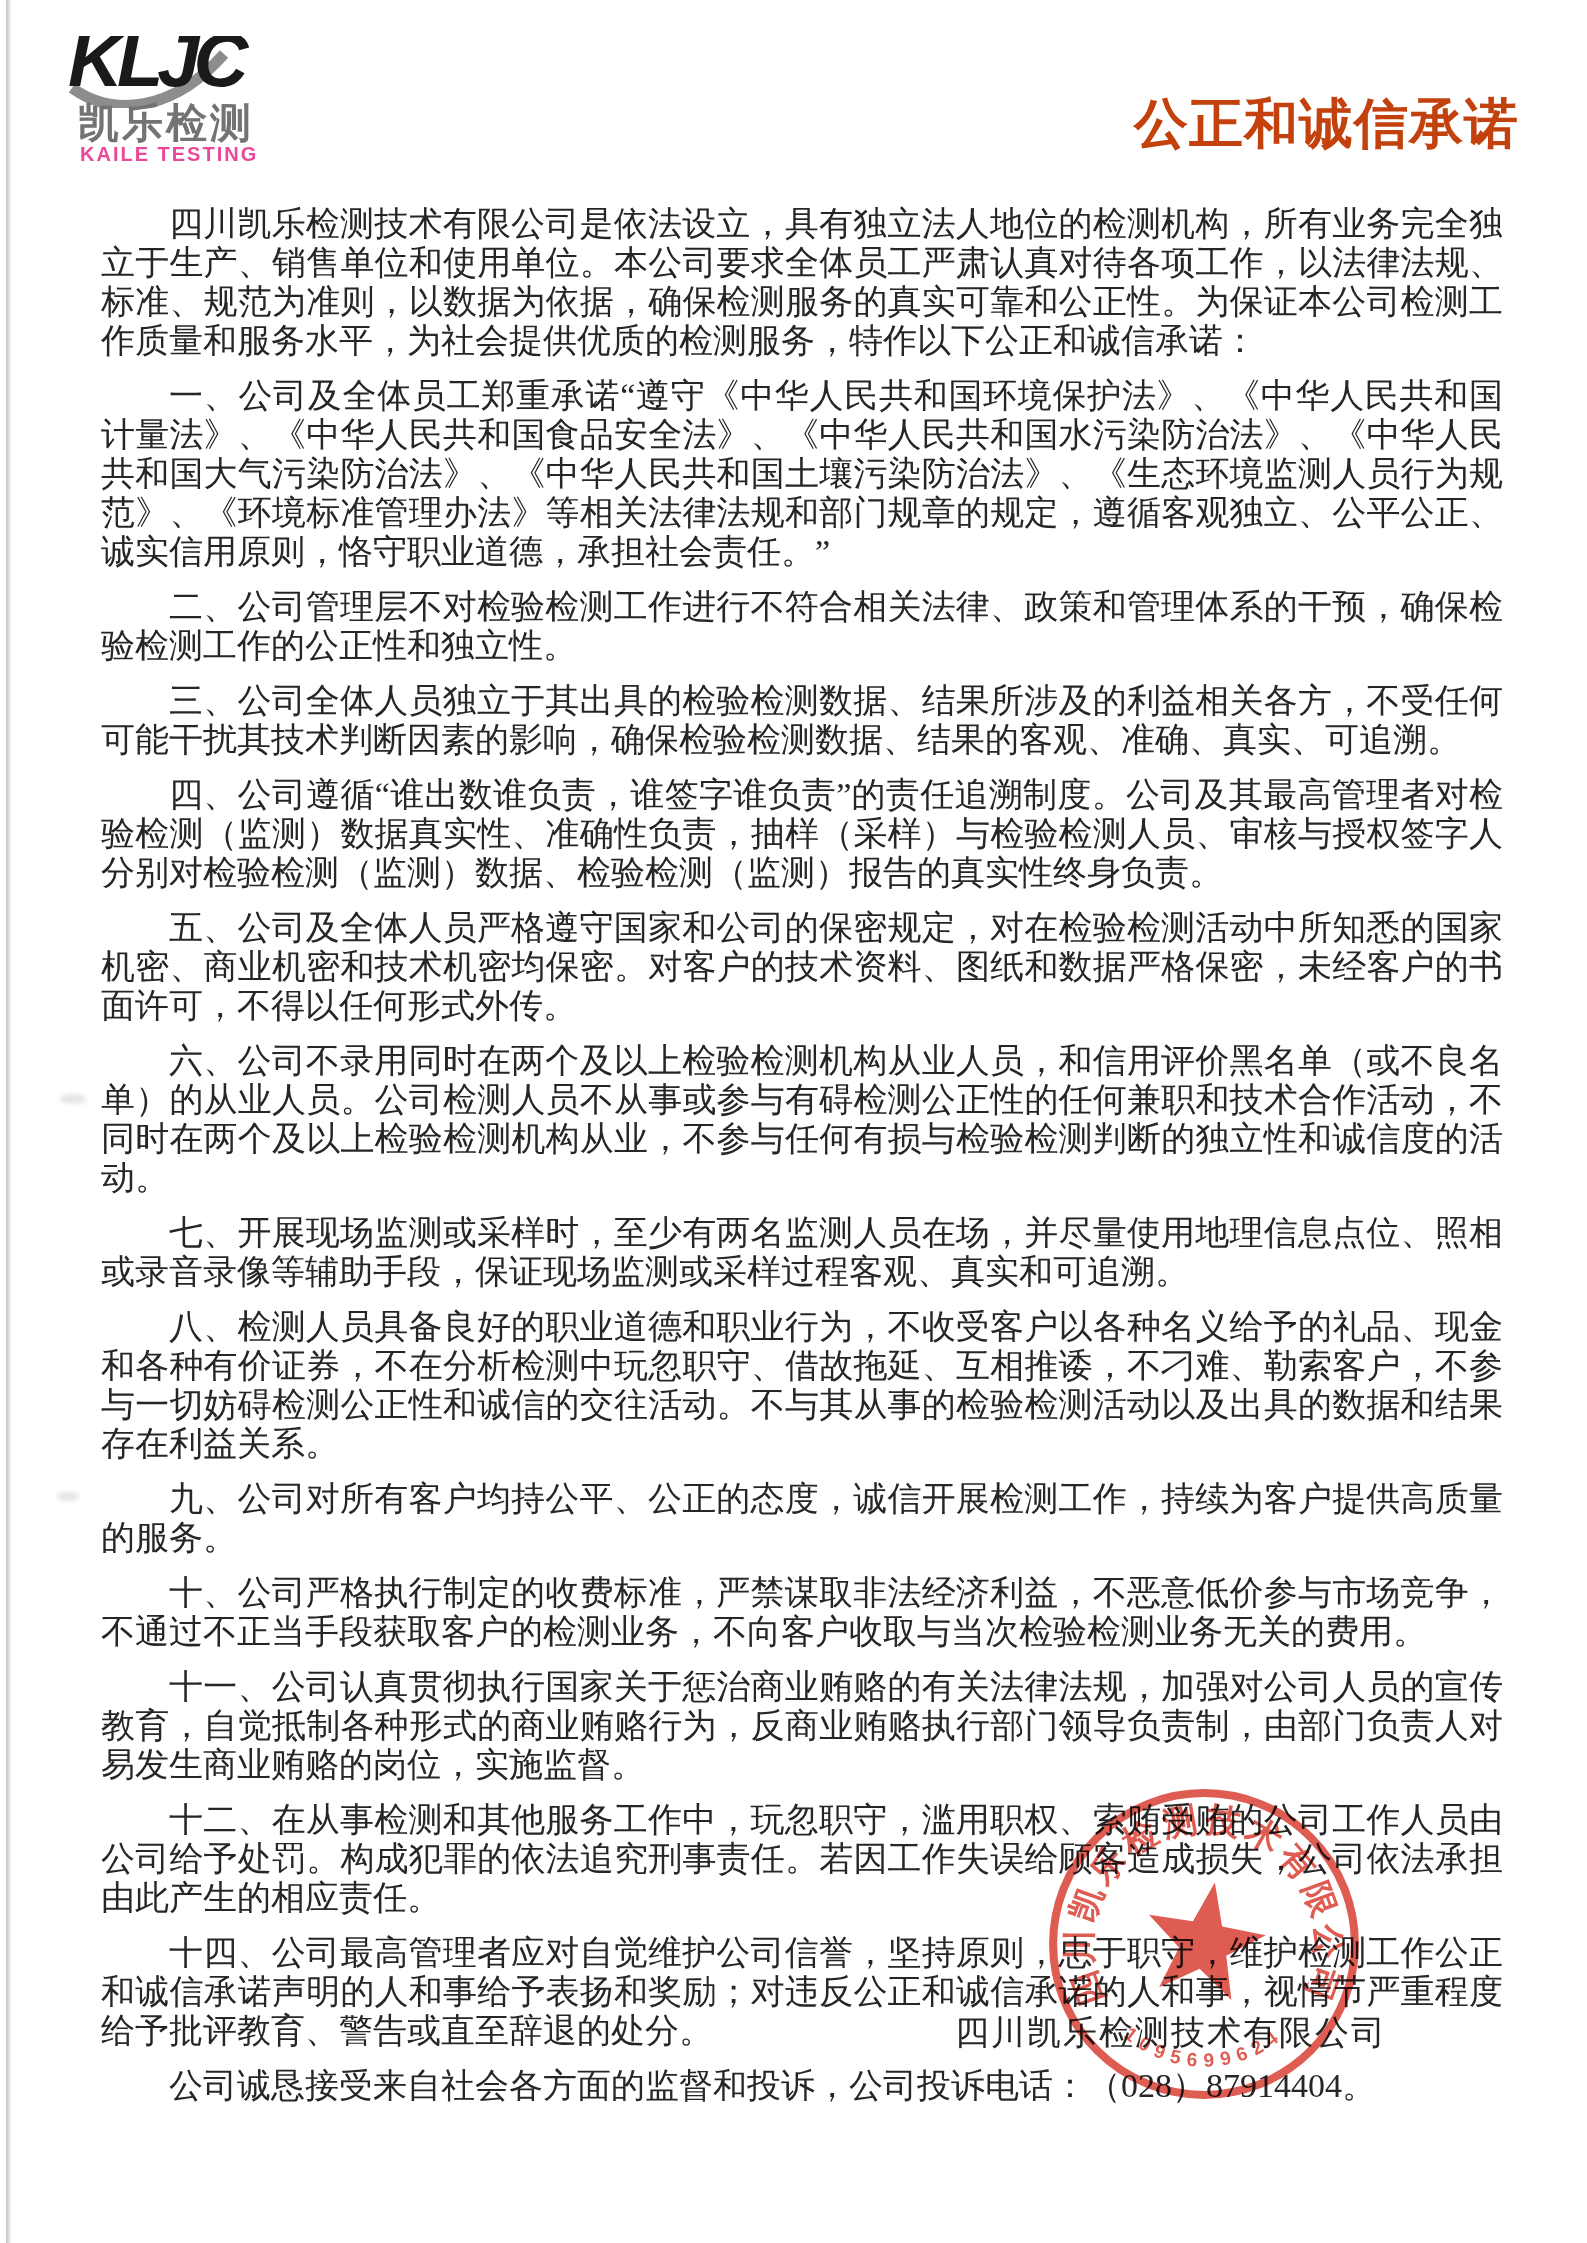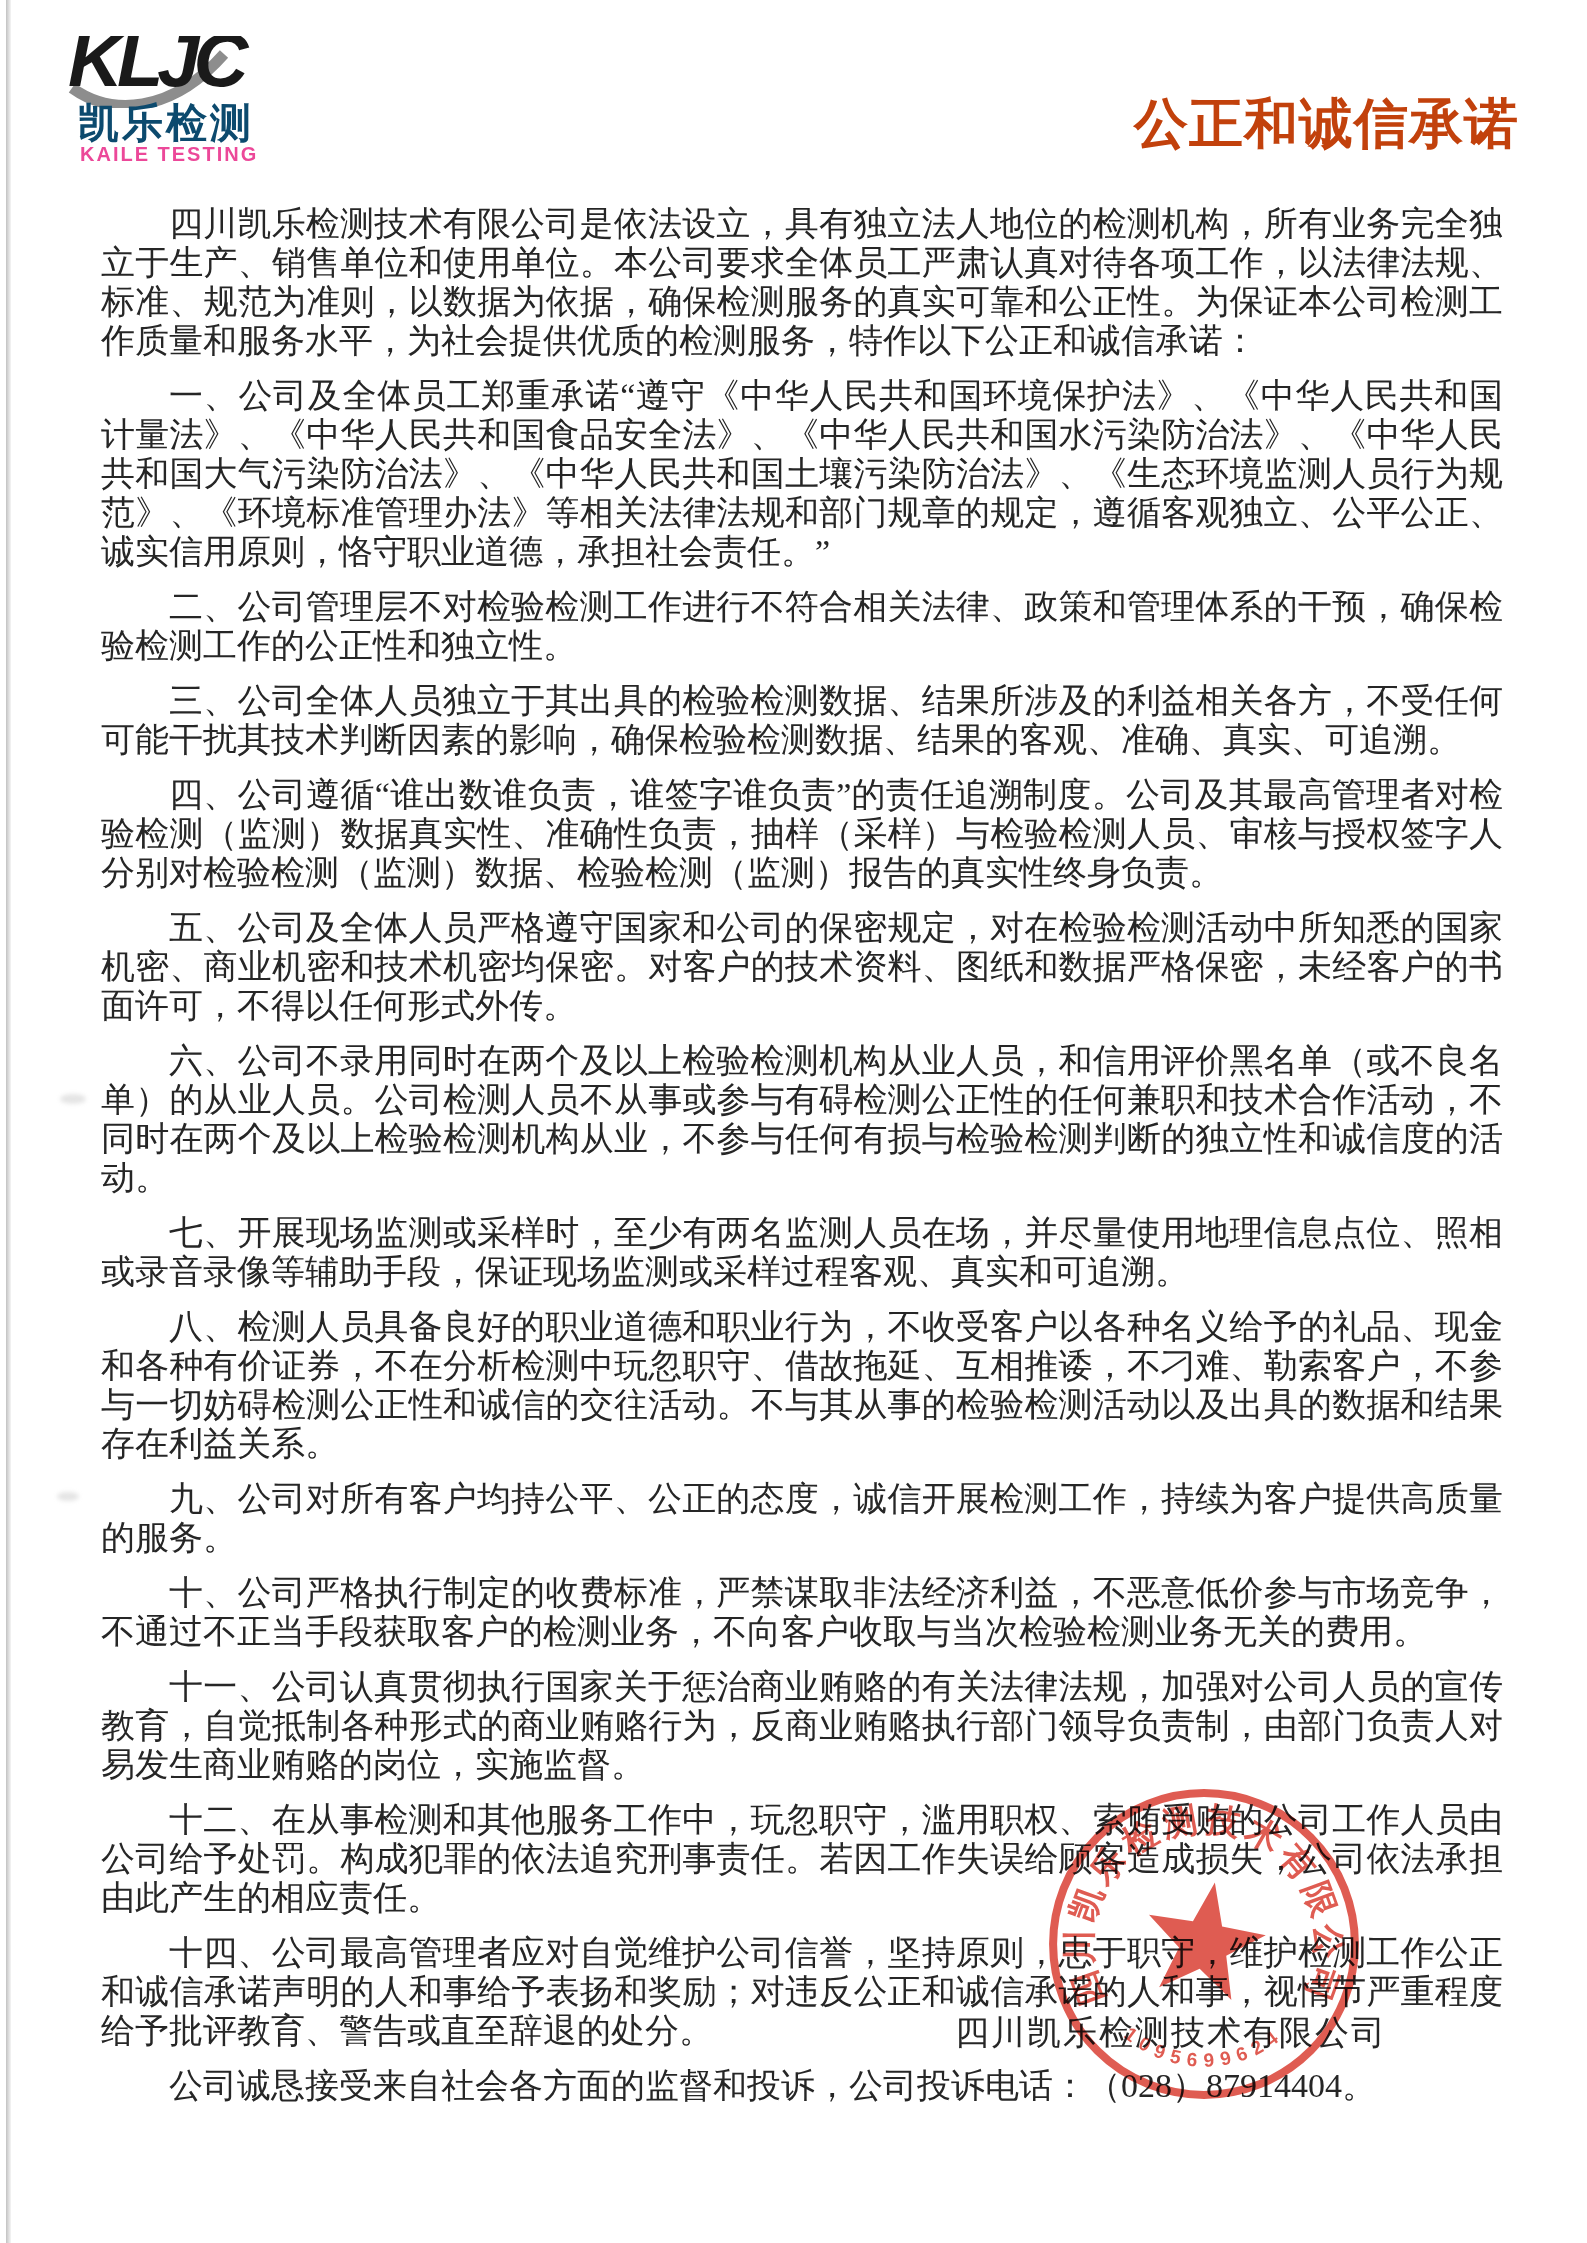--- a/index.html
+++ b/index.html
@@ -22,21 +22,21 @@
   }
   .smudge.a{left:60px;top:1094px;width:26px;height:10px;}
   .smudge.b{left:57px;top:1492px;width:22px;height:9px;}
 
   
   .logo{position:absolute;left:58px;top:0;width:230px;height:130px;margin-top:46px;}
   .logo-mark{position:absolute;left:8px;top:-10px;width:200px;height:72px;overflow:hidden;}
   .logo-cn{
     position:absolute;left:20px;top:50px;width:190px;
     font-family:"Liberation Sans","DejaVu Sans",sans-serif;
-    font-weight:bold;font-size:41px;letter-spacing:3px;color:#0c4a6e;white-space:nowrap;
+    font-weight:bold;font-size:41px;letter-spacing:3px;color:#737373;white-space:nowrap;
   }
   .logo-en{
     position:absolute;left:22px;top:97px;
     font-family:"Liberation Sans","DejaVu Sans",sans-serif;
     font-weight:bold;font-size:20px;letter-spacing:2px;color:#ec4899;white-space:nowrap;
   }
 
   
   .title{
     position:absolute;left:85px;top:88px;width:1434px;

